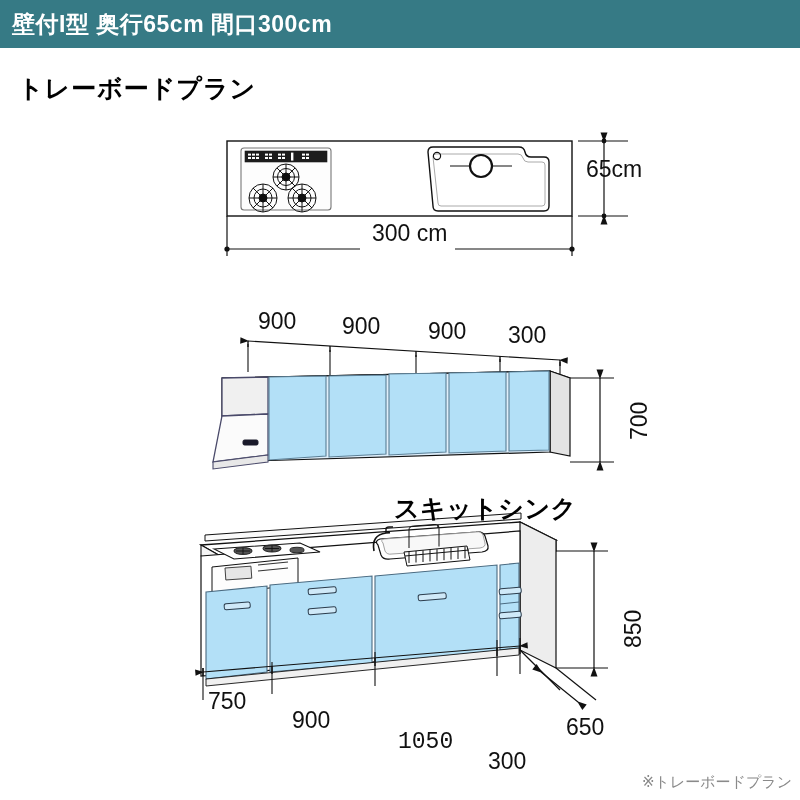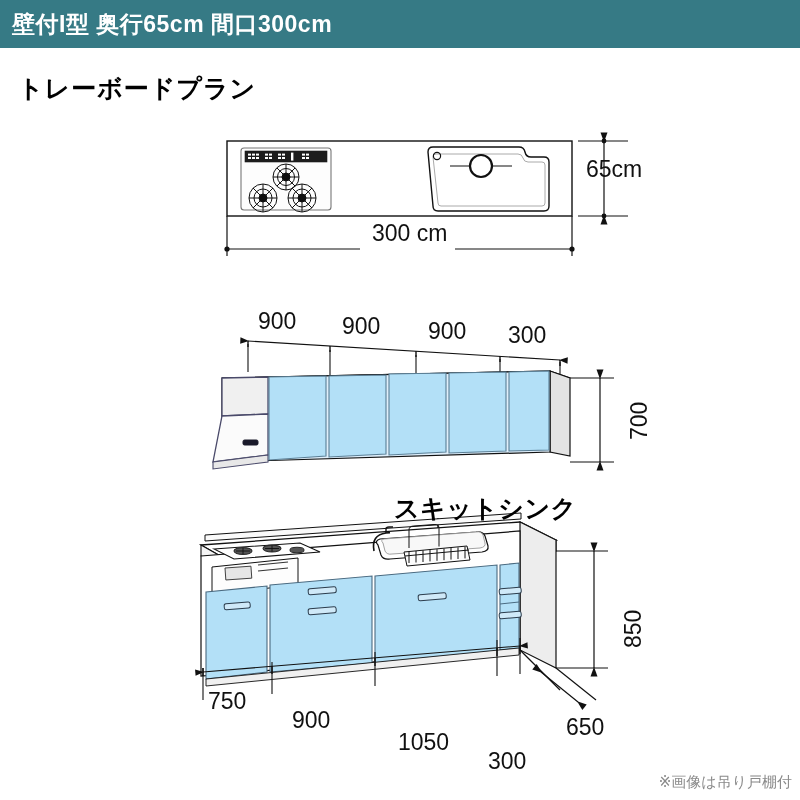--- a/index.html
+++ b/index.html
@@ -348,19 +348,19 @@
   <div class="dimtext big" style="left:508px; top:322px;">300</div>
 
   <div class="dimtext big vert" style="left:626px; top:440px;">700</div>
 
   <div class="label-sink">スキットシンク</div>
 
   <div class="dimtext big vert" style="left:620px; top:648px;">850</div>
 
   <div class="dimtext big" style="left:208px; top:688px;">750</div>
   <div class="dimtext big" style="left:292px; top:707px;">900</div>
-  <div class="dimtext big" style="left:398px; top:729px;">1050</div>
+  <div class="dimtext big" style="left:398px; top:729px;font-family:Liberation Mono, monospace;">1050</div>
   <div class="dimtext big" style="left:488px; top:748px;">300</div>
   <div class="dimtext big" style="left:566px; top:714px;">650</div>
 
-  <div id="footnote">※画像は吊り戸棚付</div>
+  <div id="footnote">※トレーボードプラン</div>
 
 </div>
 
 </body></html>

